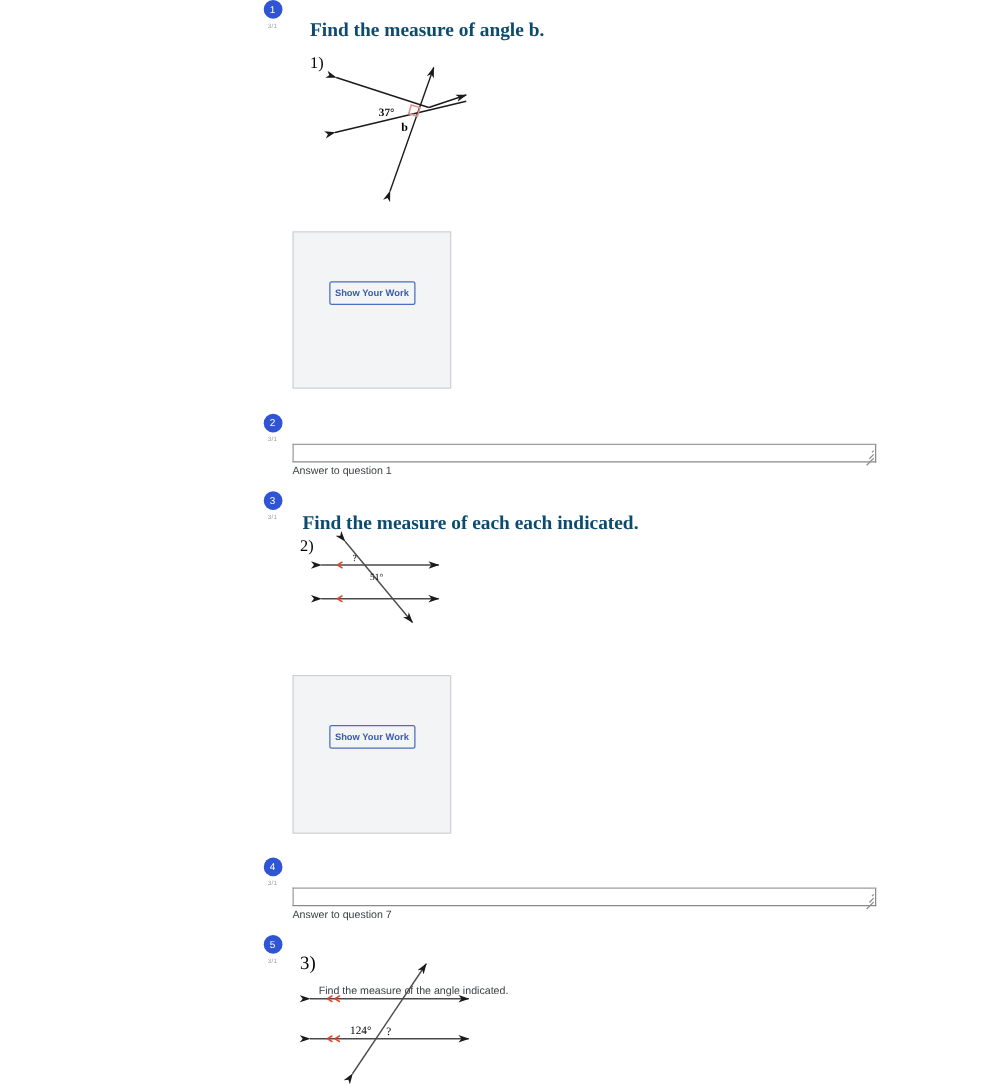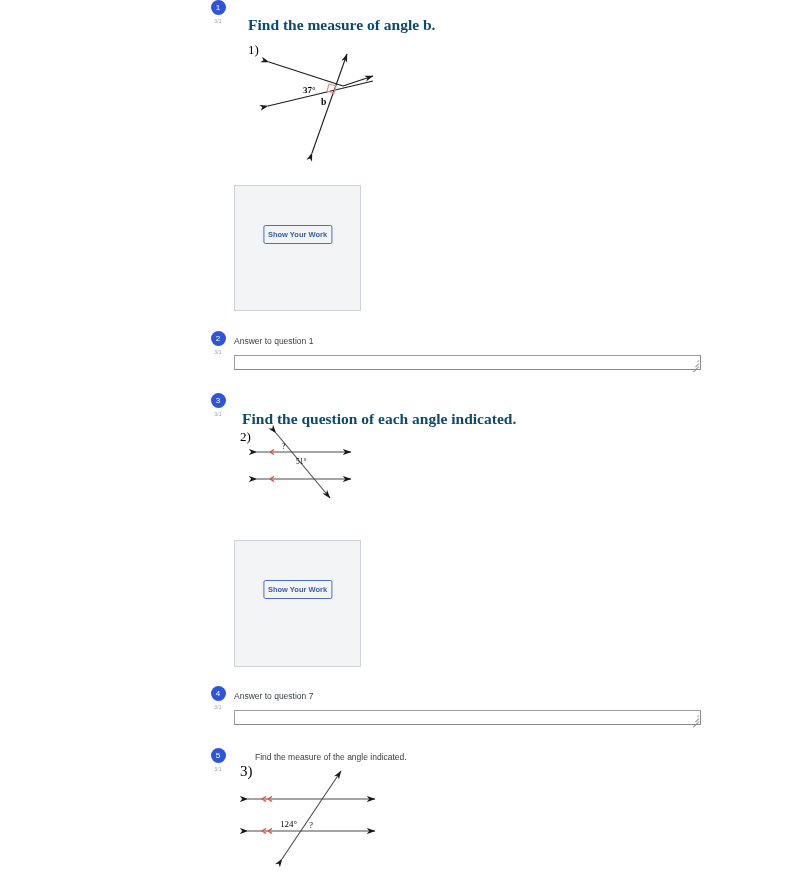--- a/index.html
+++ b/index.html
@@ -65,20 +65,21 @@
     font-size: 15.5px;
     color: #0c4a6e;
     white-space: nowrap;
   }
   .q-label-sans {
     position: absolute;
     font-family: "Liberation Sans", sans-serif;
     font-size: 8.5px;
     color: #3c4043;
     white-space: nowrap;
+    margin-top: 35px;
   }
 
   .fig-number {
     position: absolute;
     font-family: "Liberation Serif", serif;
     font-size: 13px;
     color: #000000;
   }
 
   
@@ -199,21 +200,21 @@
           <i class="g3"></i>
       </div>
     </div>
   </div>
 
   <div class="qblock" style="top:393px;">
     <div class="badge-col">
       <div class="badge">3</div>
       <div class="points">3/1</div>
     </div>
-    <div class="q-title-serif" style="left:242px; top:17px;">Find the question of each angle indicated.</div>
+    <div class="q-title-serif" style="left:242px; top:17px;">Find the measure of each each indicated.</div>
     <div class="fig-number" style="left:240px; top:36px;">2)</div>
 
     <div class="figure" style="left:252px; top:35px;">
       <svg width="105" height="75" viewBox="0 0 105 75">
         <defs>
           <marker id="ah2" markerWidth="9" markerHeight="9" refX="7.5" refY="3" orient="auto">
             <path d="M0,0.3 L8,3 L0,5.7 L2.2,3 Z" fill="#1a1a1a"></path>
           </marker>
         </defs>
 

